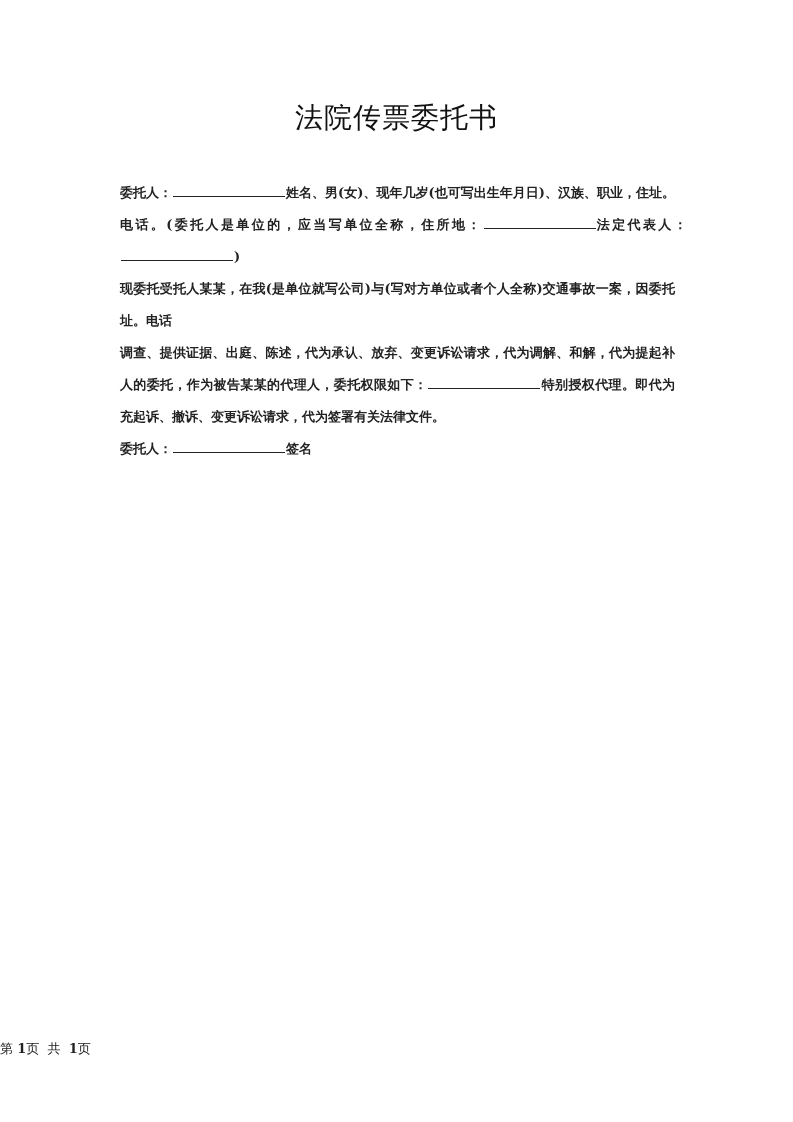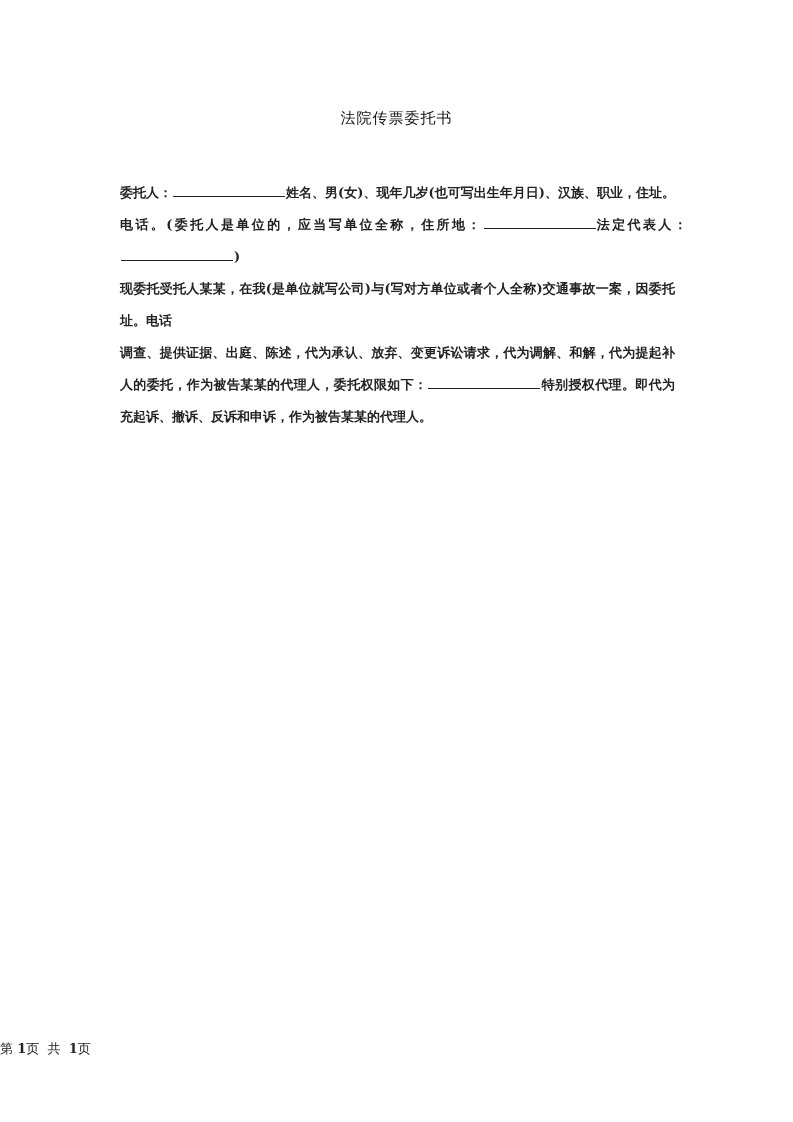--- a/index.html
+++ b/index.html
@@ -14,21 +14,21 @@
       overflow: hidden;
       font-family: "DejaVu Serif", "Liberation Serif", serif;
       color: #222222;
     }
     .title {
       position: absolute;
       top: 100px;
       left: 0;
       width: 793px;
       text-align: center;
-      font-size: 15px;
+      font-size: 28px;
       line-height: 36px;
       color: #111111;
       letter-spacing: 1px;
     }
     .body-text {
       position: absolute;
       top: 179px;
       left: 120px;
       width: 555px;
       font-weight: bold;
@@ -96,23 +96,26 @@
 
   <div class="line justify">
     <span>调查、提供证据、出庭、陈述，代为承认、放弃、变更诉讼请求，代为调解、和解，代为提起补</span>
   </div>
 
   <div class="line justify">
     <span>人的委托，作为被告某某的代理人，委托权限如下：</span><span class="blank blank-long"></span><span>特别授权代理。即代为</span>
   </div>
 
   <div class="line">
-    <span>充起诉、撤诉、反诉和申诉，作为被告某某的代理人。</span>
+    <span>充起诉、撤诉、变更诉讼请求，代为签署有关法律文件。</span>
   </div>
 
+  <div class="line">
+    <span>委托人：</span><span class="blank blank-long"></span><span>签名</span>
+  </div>
 
 
 </div>
 
 <div class="footer">
   <span>第</span>
   <b>1</b><span>页</span>
   &nbsp;<span>共</span>&nbsp;
   <b>1</b><span>页</span>
 </div>

